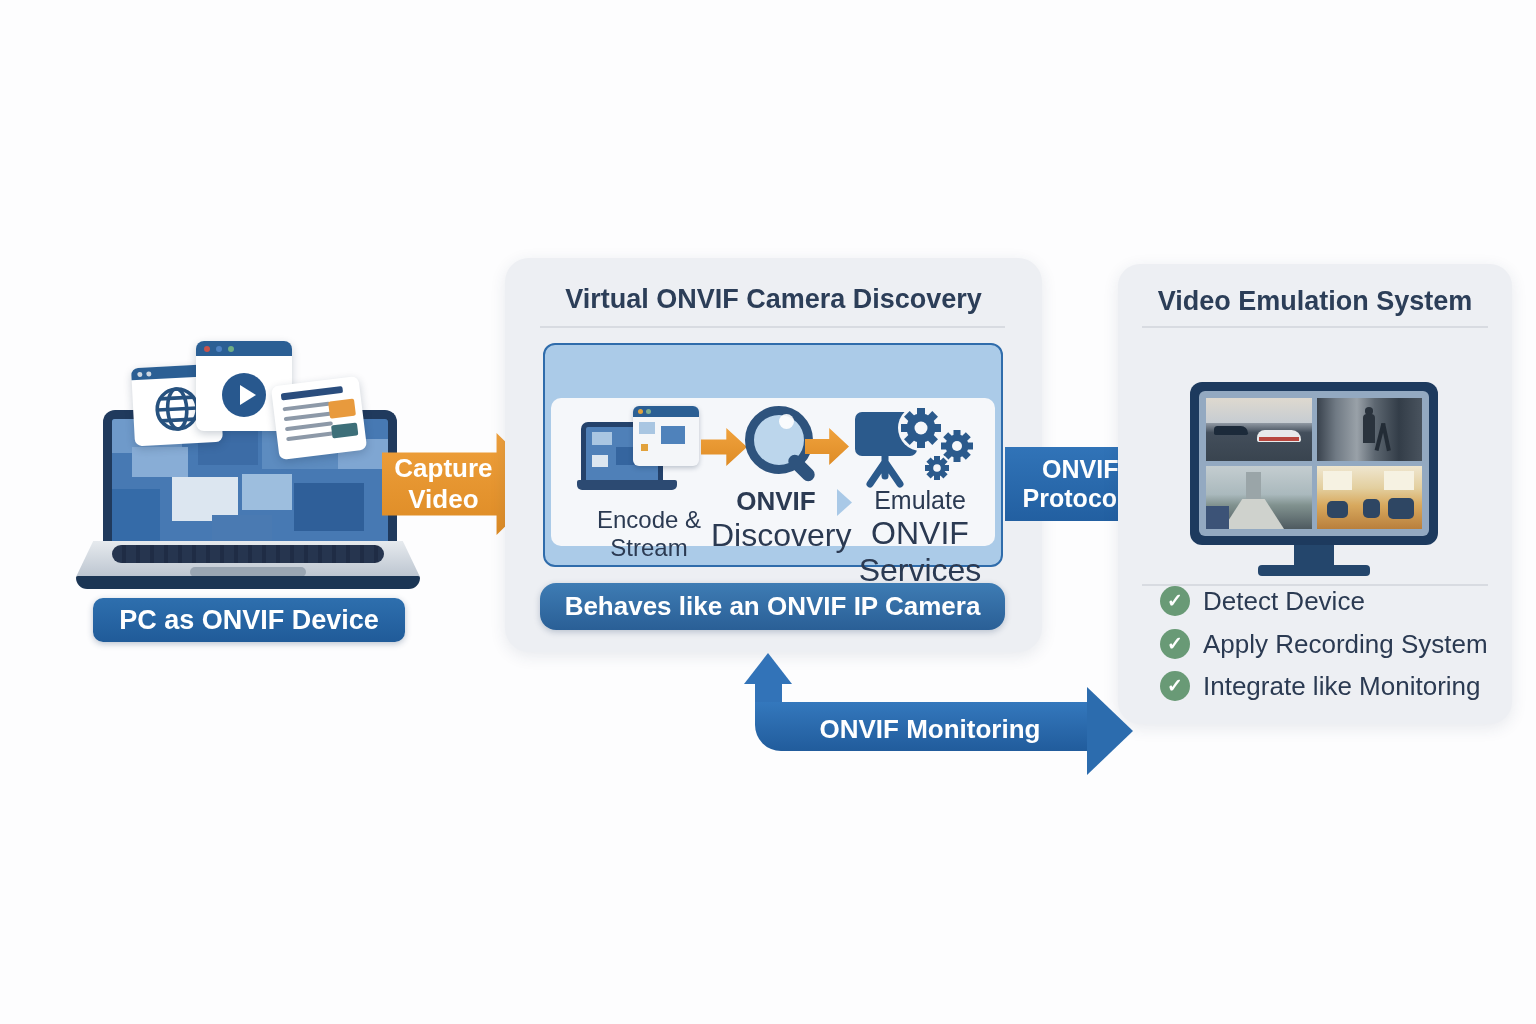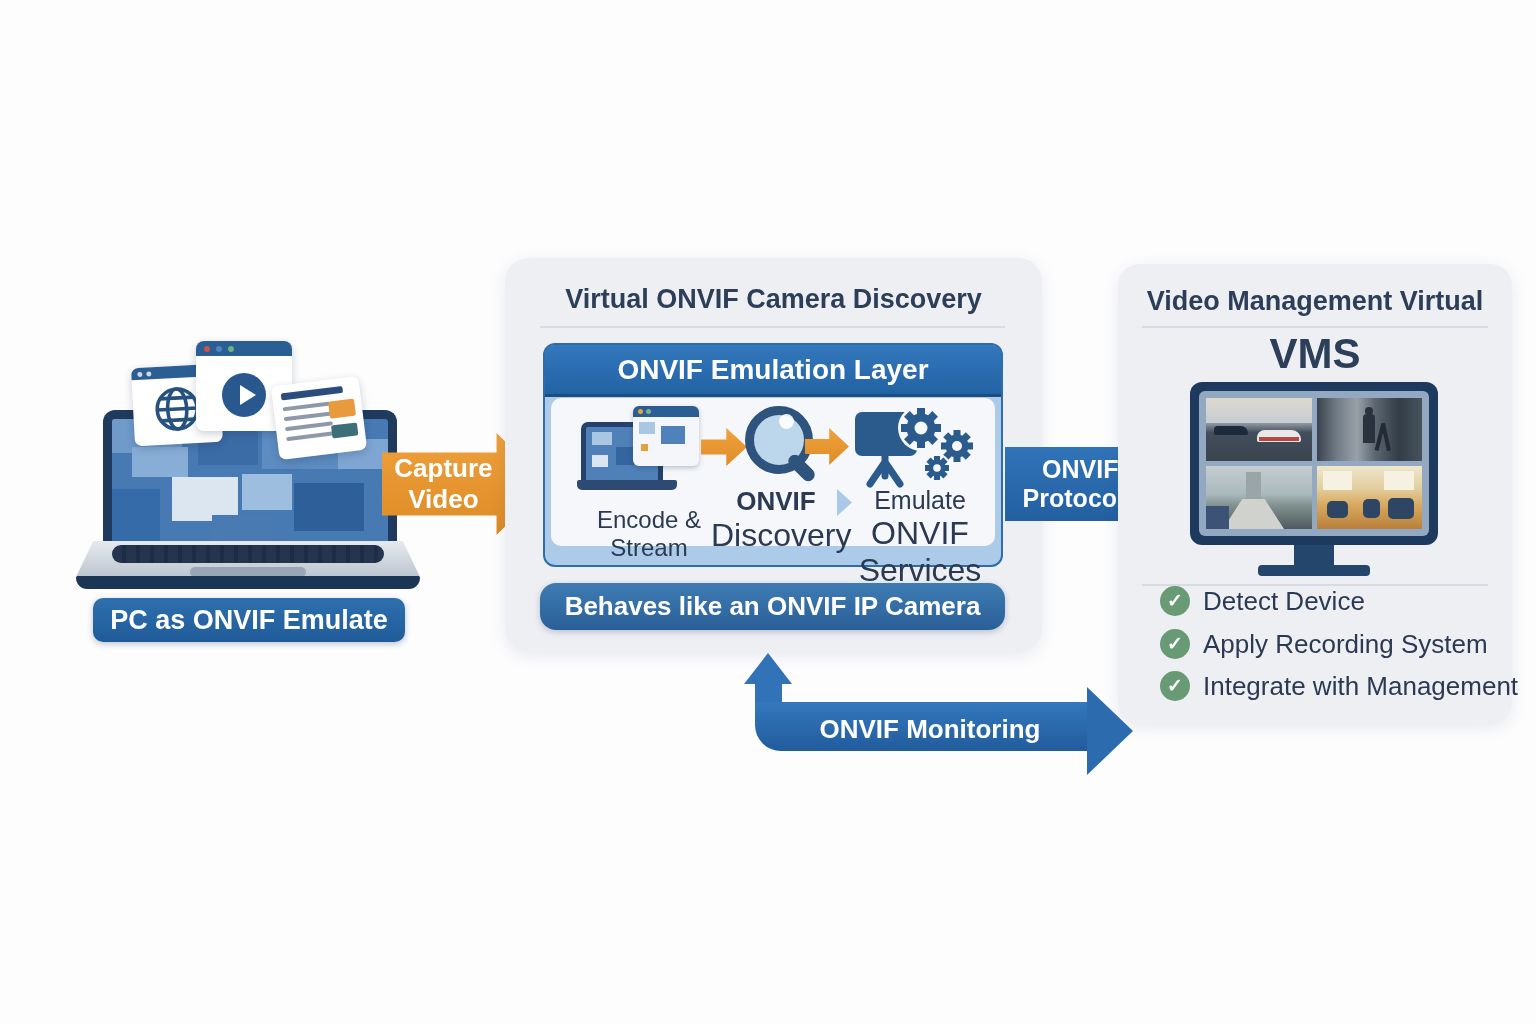--- a/index.html
+++ b/index.html
@@ -191,37 +191,36 @@
       <div style="position:absolute;left:9px;top:8px;width:62px;height:7px;background:#2a4d7d;border-radius:2px"></div>
       <div class="doc-line" style="top:22px;width:48px"></div>
       <div class="doc-line" style="top:32px;width:48px"></div>
       <div class="doc-line" style="top:42px;width:48px"></div>
       <div class="doc-line" style="top:52px;width:48px"></div>
       <div style="position:absolute;right:7px;top:22px;width:26px;height:17px;background:#e89a3d;border-radius:2px"></div>
       <div style="position:absolute;right:7px;top:46px;width:26px;height:13px;background:#3d6f79;border-radius:2px"></div>
     </div>
 
     <div class="abs" id="pc-label">
-      <span>PC as ONVIF Emulate</span>
+      <span>PC as ONVIF Device</span>
     </div>
   </div>
 
   <div class="flow-arrow" id="arrow-capture">
     <div class="txt">
       <div>Capture</div>
       <div>Video</div>
     </div>
   </div>
 
   <div class="panel" id="panel-middle"></div>
   <div class="panel-title" id="mid-title">Virtual ONVIF Camera Discovery</div>
   <div class="divider" id="mid-divider"></div>
 
   <div class="abs" id="emu-box">
-    <div id="emu-header">ONVIF Emulation Layer</div>
     <div id="emu-content">
 
       <div class="abs" id="mini-laptop">
         <div class="ml-screen">
           <div class="tile" style="left:6px;top:5px;width:20px;height:13px;background:#a9c6e2"></div>
           <div class="tile" style="left:30px;top:20px;width:26px;height:18px;background:#35659f"></div>
           <div class="tile" style="left:6px;top:28px;width:16px;height:12px;background:#dce6f0"></div>
         </div>
         <div class="ml-base"></div>
         <div class="ml-browser">
@@ -310,23 +309,22 @@
   </div>
 
   <div class="flow-arrow" id="arrow-mid">
     <div class="txt">
       <div>ONVIF</div>
       <div>Protocols</div>
     </div>
   </div>
 
   <div class="panel" id="panel-right"></div>
-  <div class="panel-title" id="right-title">Video Management Virtual</div>
+  <div class="panel-title" id="right-title">Video Emulation System</div>
   <div class="divider" id="right-divider1"></div>
-  <div class="abs" id="vms-heading">VMS</div>
 
   <div class="abs" id="monitor-frame">
     <div id="monitor-bezel"></div>
     <div id="views">
       <div class="view" id="view-tl">
         <div style="position:absolute;left:8%;top:44%;width:32%;height:15%;background:#1c2a3a;border-radius:4px 8px 2px 2px"></div>
         <div style="position:absolute;left:48%;top:50%;width:42%;height:20%;background:#e8e9ea;border-radius:9px 11px 3px 3px"></div>
         <div style="position:absolute;left:50%;top:62%;width:38%;height:6%;background:#b8473f"></div>
       </div>
       <div class="view" id="view-tr">
@@ -356,21 +354,21 @@
   <div class="check-row" style="top:586px">
     <div class="check-circle">✓</div>
     <div class="check-text">Detect Device</div>
   </div>
   <div class="check-row" style="top:629px">
     <div class="check-circle">✓</div>
     <div class="check-text">Apply Recording System</div>
   </div>
   <div class="check-row" style="top:671px">
     <div class="check-circle">✓</div>
-    <div class="check-text">Integrate with Management</div>
+    <div class="check-text">Integrate like Monitoring</div>
   </div>
 
   <div class="elbow" id="elbow-head-up"></div>
   <div class="elbow" id="elbow-v"></div>
   <div class="elbow" id="elbow-h"></div>
   <div class="elbow" id="elbow-head-right"></div>
   <div id="elbow-label">ONVIF Monitoring</div>
 
 </div>
 

